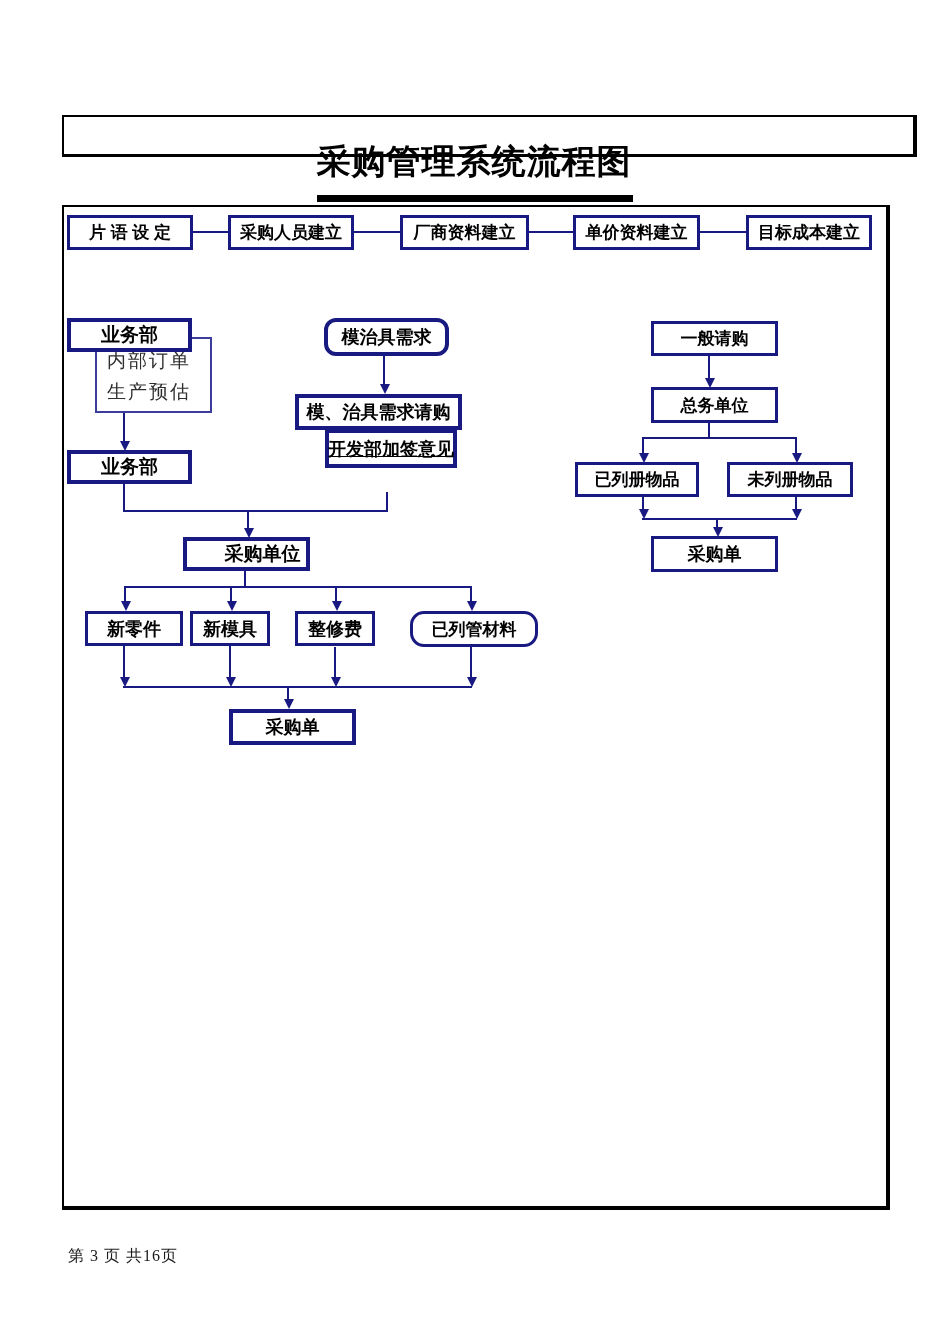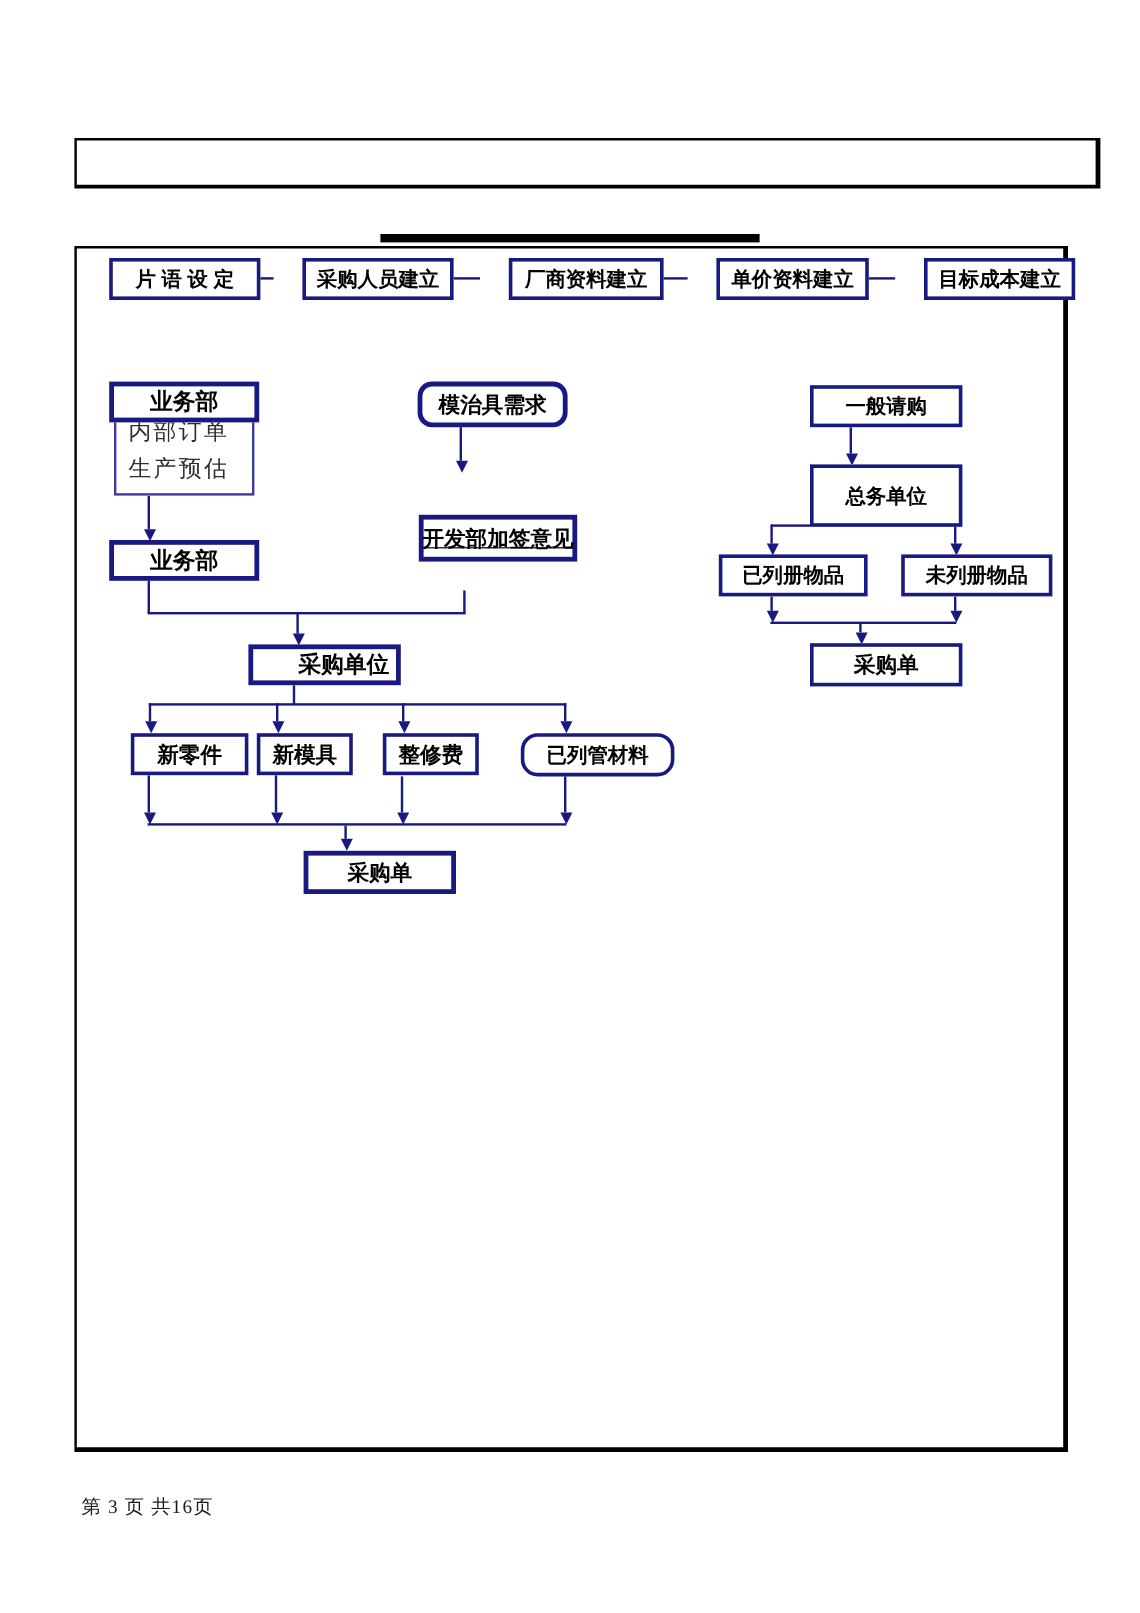--- a/index.html
+++ b/index.html
@@ -29,21 +29,21 @@
   
   .outer-box {
     position:absolute; left:62px; top:205px; width:828px; height:1005px;
     background:transparent; border:2px solid #000000;
     border-right-width:4px; border-bottom-width:4px; z-index:0;
   }
 
   .node {
     position:absolute; border:3px solid #191982; background:#ffffff;
     display:flex; align-items:center; justify-content:center;
-    font-weight:bold; font-size:17px; color:#000000; white-space:nowrap; z-index:3;margin-left:24px;
+    font-weight:bold; font-size:17px; color:#000000; white-space:nowrap; z-index:3;
   }
   .b4 { border-width:4px; font-size:19px; }
   .note-box {
     position:absolute; border:2px solid #3d3d9e; background:#ffffff; z-index:2;
     font-family:"Liberation Serif", serif; font-weight:normal; font-size:19px;
     color:#2e2e2e; padding:6px 0 14px 10px; line-height:31px; letter-spacing:2px;
   }
   .hl { position:absolute; height:2px; background:#191982; z-index:1; }
   .vl { position:absolute; width:2px; background:#191982; z-index:1; }
   .ah {
@@ -56,20 +56,21 @@
     font-family:"Liberation Serif", serif; font-size:16px; color:#1a1a1a;
     letter-spacing:1px;
   }
 </style>
 </head>
 <body>
 
 <div class="page">
 
   <div class="header-box"></div>
+  <div class="title">采购管理系统流程图</div>
   <div class="title-underline"></div>
 
   <div class="outer-box"></div>
 
   <div class="node" style="left:67px;top:215px;width:126px;height:35px;">片 语 设 定</div>
   <div class="node" style="left:228px;top:215px;width:126px;height:35px;">采购人员建立</div>
   <div class="node" style="left:400px;top:215px;width:129px;height:35px;">厂商资料建立</div>
   <div class="node" style="left:573px;top:215px;width:127px;height:35px;">单价资料建立</div>
   <div class="node" style="left:746px;top:215px;width:126px;height:35px;">目标成本建立</div>
   <div class="hl" style="left:193px;top:231px;width:35px;"></div>
@@ -120,28 +121,29 @@
   <div class="vl" style="left:470px;top:647px;height:30px;"></div>
   <div class="ah" style="left:471px;top:677px;"></div>
   <div class="hl" style="left:123px;top:686px;width:349px;"></div>
   <div class="vl" style="left:287px;top:688px;height:11px;"></div>
   <div class="ah" style="left:288px;top:699px;"></div>
   <div class="node b4" style="left:229px;top:709px;width:127px;height:36px;font-size:18px;">采购单</div>
 
   <div class="node b4" style="left:324px;top:318px;width:125px;height:38px;font-size:18px;border-radius:12px;">模治具需求</div>
   <div class="vl" style="left:383px;top:356px;height:28px;"></div>
   <div class="ah" style="left:384px;top:384px;"></div>
+  <div class="node b4" style="left:295px;top:394px;width:167px;height:36px;font-size:18px;">模、治具需求请购</div>
   <div class="vl" style="left:383px;top:430px;height:13px;"></div>
   <div class="ah" style="left:384px;top:443px;"></div>
   <div class="node b4" style="left:325px;top:429px;width:132px;height:39px;font-size:18px;text-decoration:underline;">开发部加签意见</div>
 
   <div class="node" style="left:651px;top:321px;width:127px;height:35px;">一般请购</div>
   <div class="vl" style="left:708px;top:356px;height:22px;"></div>
   <div class="ah" style="left:709px;top:378px;"></div>
-  <div class="node" style="left:651px;top:387px;width:127px;height:52px;">总务单位</div>
+  <div class="node" style="left:651px;top:387px;width:127px;height:36px;">总务单位</div>
 
   <div class="vl" style="left:708px;top:423px;height:15px;"></div>
   <div class="hl" style="left:643px;top:437px;width:154px;"></div>
   <div class="vl" style="left:642px;top:437px;height:16px;"></div>
   <div class="ah" style="left:643px;top:453px;"></div>
   <div class="vl" style="left:795px;top:437px;height:16px;"></div>
   <div class="ah" style="left:796px;top:453px;"></div>
 
   <div class="node" style="left:575px;top:462px;width:124px;height:35px;">已列册物品</div>
   <div class="node" style="left:727px;top:462px;width:126px;height:35px;">未列册物品</div>

